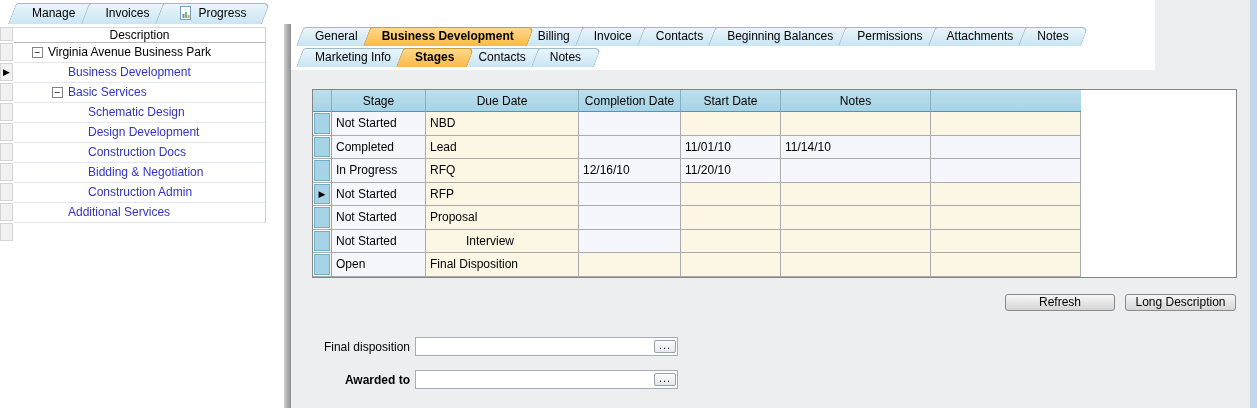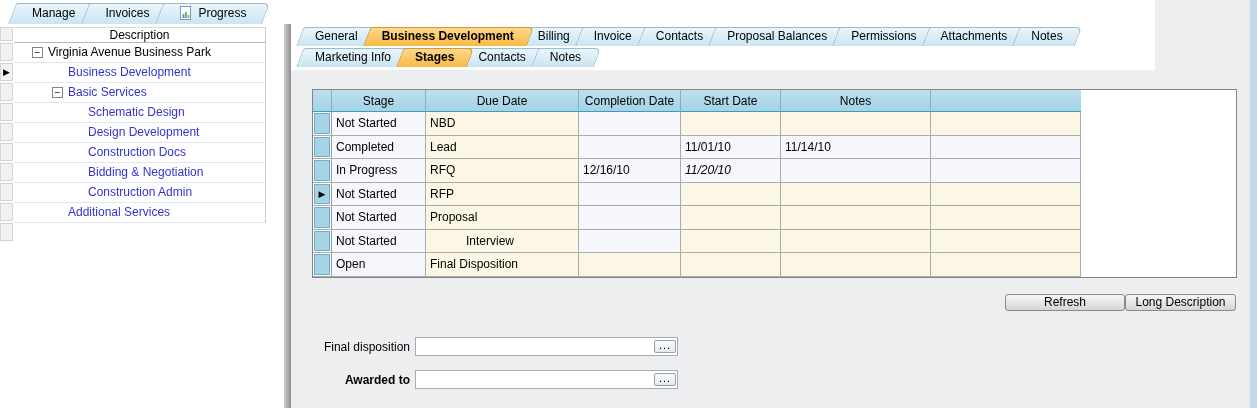--- a/index.html
+++ b/index.html
@@ -57,21 +57,21 @@
   .g-sel { height:23.5px; border-right:1px solid #9F9F9F; border-bottom:1px solid #ABABAB; background:#fff; padding:1px;
            display:flex; align-items:stretch; }
   .g-sel .box { flex:1; background:#A7D3E6; border:1px solid #70AEC8; display:flex; align-items:center; justify-content:center;
                 font-size:8px; color:#000; }
   .g-fill { background:#fff; }
   .row-arrow { font-size:9px; }
 
   
   .btn { position:absolute; height:17px; border:1px solid #8A8A8A; border-radius:3px; text-align:center; line-height:15px;
          background:linear-gradient(#F7F7F7,#E4E4E4 55%,#D5D5D5); cursor:default; }
-  .btn-refresh { left:1005px; top:294px; width:120px; }
+  .btn-refresh { left:1005px; top:294px; width:110px; }
   .btn-longdesc { left:1125px; top:294px; width:111px; }
 
   
   .f-label { position:absolute; width:115px; text-align:right; line-height:14px; }
   .f-label.l1 { left:295px; top:340px; }
   .f-label.l2 { left:295px; top:373px;font-weight:bold; }
   .f-input { position:absolute; left:415px; width:263px; height:19px; border:1px solid #A5ACB5; background:#fff;
              display:flex; align-items:center; justify-content:flex-end; padding:1px; }
   .f-input.i1 { top:337px; } .f-input.i2 { top:370px; }
   .f-text { flex:1; border:none; outline:none; height:100%; font:inherit; background:transparent; padding:0 3px; }
@@ -145,21 +145,21 @@
         <span class="t-label blue" style="left: 54px;">Additional Services</span>
       </div>
     </div>
 
   <div class="tabrow sub-tabs tabs-r1" id="tabs-r1">
       <div class="tab"><span class="lbl">General</span></div>
       <div class="tab active"><span class="lbl">Business Development</span></div>
       <div class="tab"><span class="lbl">Billing</span></div>
       <div class="tab"><span class="lbl">Invoice</span></div>
       <div class="tab"><span class="lbl">Contacts</span></div>
-      <div class="tab"><span class="lbl">Proposal Balances</span></div>
+      <div class="tab"><span class="lbl">Beginning Balances</span></div>
       <div class="tab"><span class="lbl">Permissions</span></div>
       <div class="tab"><span class="lbl">Attachments</span></div>
       <div class="tab"><span class="lbl">Notes</span></div>
     </div>
   <div class="tabrow sub-tabs tabs-r2" id="tabs-r2">
       <div class="tab"><span class="lbl">Marketing Info</span></div>
       <div class="tab active"><span class="lbl">Stages</span></div>
       <div class="tab"><span class="lbl">Contacts</span></div>
       <div class="tab"><span class="lbl">Notes</span></div>
     </div>
@@ -189,21 +189,21 @@
       <div class="g-c plain" style="grid-row: 3;"></div>
       <div class="g-c plain" style="grid-row: 3;">11/01/10</div>
       <div class="g-c plain" style="grid-row: 3;">11/14/10</div>
       <div class="g-c plain" style="grid-row: 3;"></div>
       <div class="g-sel" style="grid-row: 4;">
         <div class="box"></div>
       </div>
       <div class="g-c plain" style="grid-row: 4;">In Progress</div>
       <div class="g-c cream" style="grid-row: 4;">RFQ</div>
       <div class="g-c plain" style="grid-row: 4;">12/16/10</div>
-      <div class="g-c plain" style="grid-row: 4; font-style: italic;">11/20/10</div>
+      <div class="g-c plain" style="grid-row: 4;">11/20/10</div>
       <div class="g-c plain" style="grid-row: 4;"></div>
       <div class="g-c plain" style="grid-row: 4;"></div>
       <div class="g-sel" style="grid-row: 5;">
         <div class="box">
           <span class="row-arrow">▶</span>
         </div>
       </div>
       <div class="g-c plain" style="grid-row: 5;">Not Started</div>
       <div class="g-c cream" style="grid-row: 5;">RFP</div>
       <div class="g-c plain" style="grid-row: 5;"></div>

